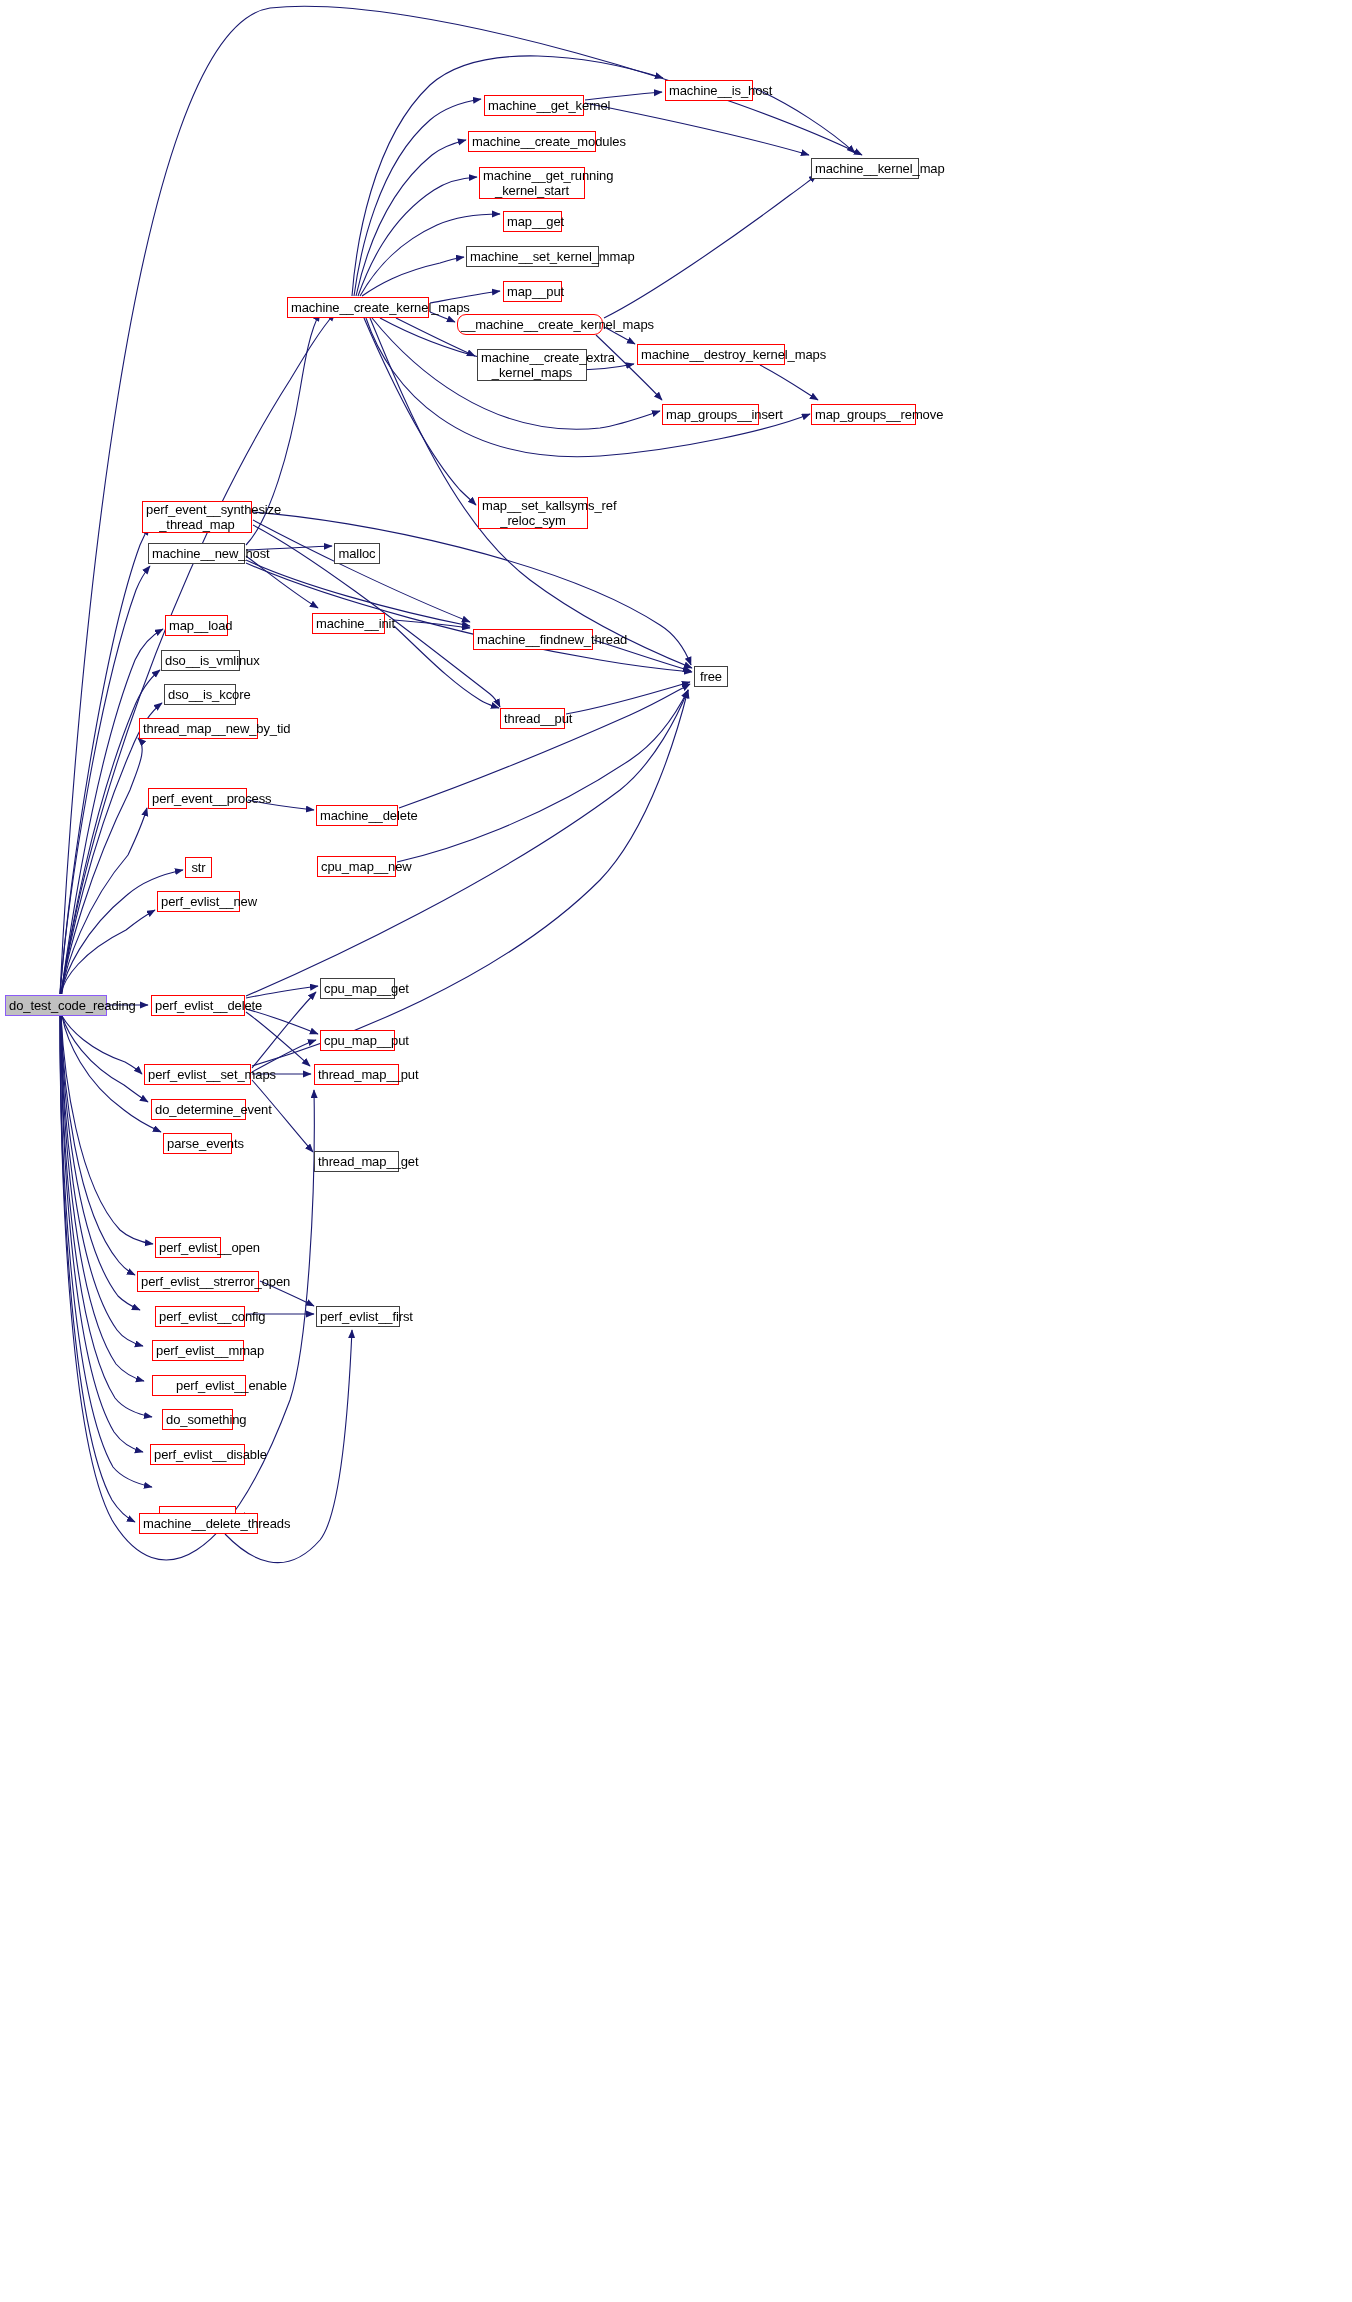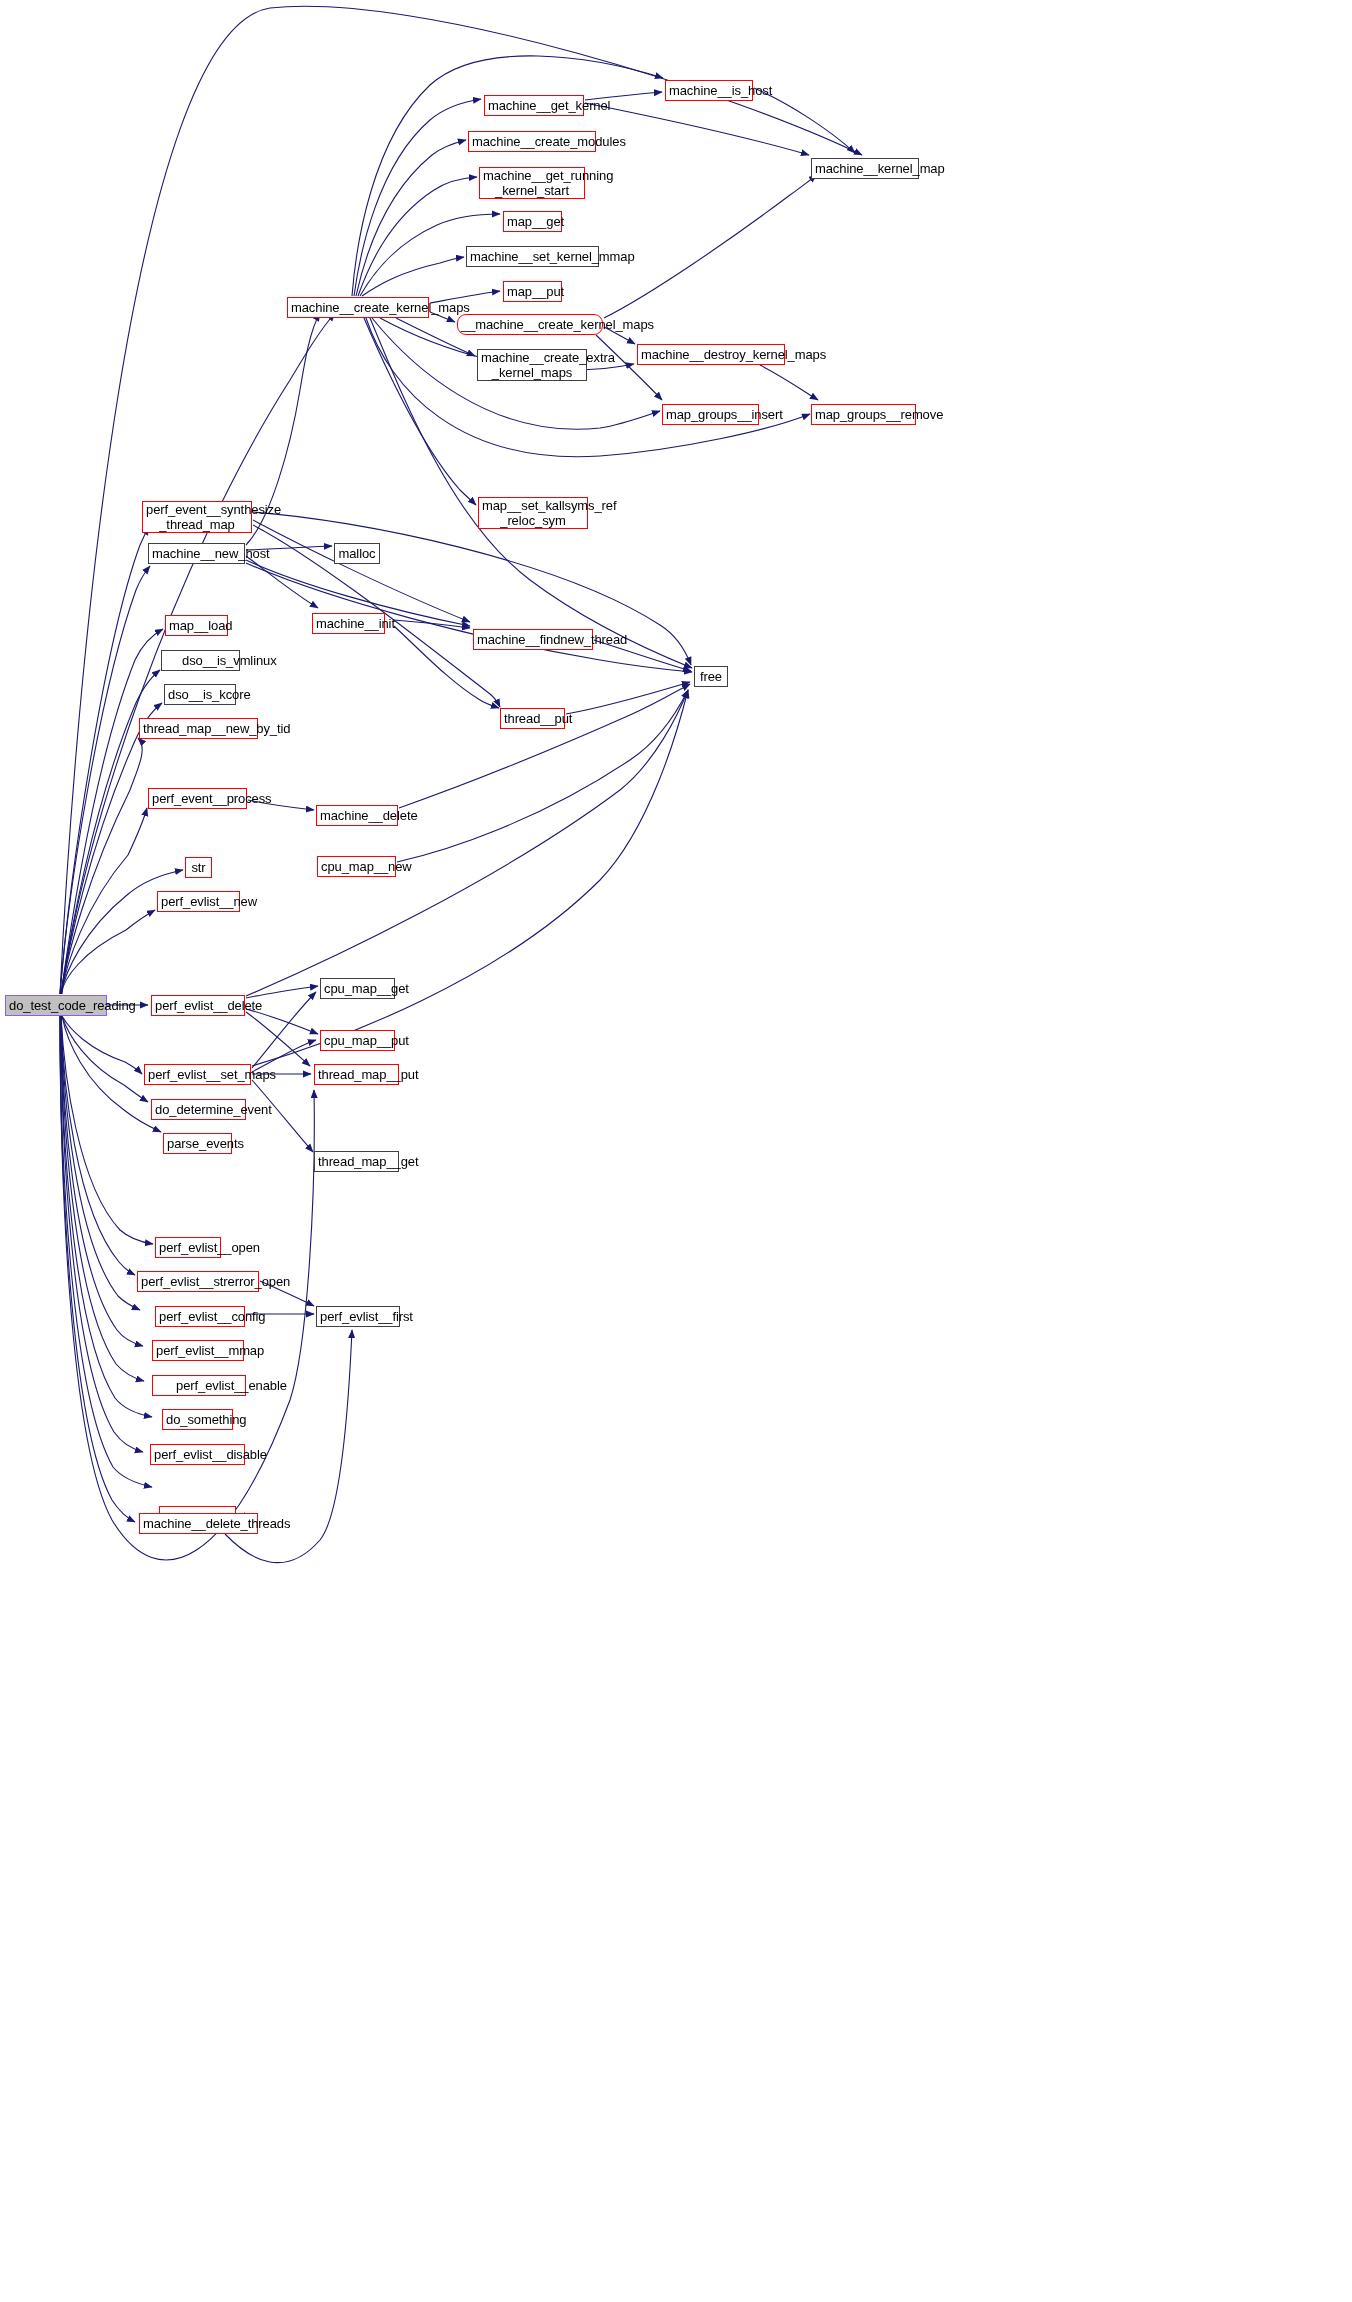--- a/index.html
+++ b/index.html
@@ -159,21 +159,21 @@
       <div class="node" style="left: 811px; top: 404px; width: 105px; height: 21px;"><span class="node-label">map_groups__remove</span></div>
       <div class="node" style="left: 478px; top: 497px; width: 110px; height: 32px;"><span class="node-label">map__set_kallsyms_ref
 _reloc_sym</span></div>
       <div class="node" style="left: 142px; top: 501px; width: 110px; height: 32px;"><span class="node-label">perf_event__synthesize
 _thread_map</span></div>
       <div class="node black" style="left: 148px; top: 543px; width: 97px; height: 21px;"><span class="node-label">machine__new_host</span></div>
       <div class="node black" style="left: 334px; top: 543px; width: 46px; height: 21px;"><span class="node-label">malloc</span></div>
       <div class="node" style="left: 165px; top: 615px; width: 63px; height: 21px;"><span class="node-label">map__load</span></div>
       <div class="node" style="left: 312px; top: 613px; width: 73px; height: 21px;"><span class="node-label">machine__init</span></div>
       <div class="node" style="left: 473px; top: 629px; width: 120px; height: 21px;"><span class="node-label">machine__findnew_thread</span></div>
-      <div class="node black" style="left: 161px; top: 650px; width: 79px; height: 21px; padding-left: 17px;"><span class="node-label">dso__is_vmlinux</span></div>
+      <div class="node black" style="left: 161px; top: 650px; width: 79px; height: 21px;"><span class="node-label">dso__is_vmlinux</span></div>
       <div class="node black" style="left: 694px; top: 666px; width: 34px; height: 21px;"><span class="node-label">free</span></div>
       <div class="node black" style="left: 164px; top: 684px; width: 72px; height: 21px;"><span class="node-label">dso__is_kcore</span></div>
       <div class="node" style="left: 500px; top: 708px; width: 65px; height: 21px;"><span class="node-label">thread__put</span></div>
       <div class="node" style="left: 139px; top: 718px; width: 119px; height: 21px;"><span class="node-label">thread_map__new_by_tid</span></div>
       <div class="node" style="left: 148px; top: 788px; width: 99px; height: 21px;"><span class="node-label">perf_event__process</span></div>
       <div class="node" style="left: 316px; top: 805px; width: 82px; height: 21px;"><span class="node-label">machine__delete</span></div>
       <div class="node" style="left: 185px; top: 857px; width: 27px; height: 21px;"><span class="node-label">str</span></div>
       <div class="node" style="left: 317px; top: 856px; width: 79px; height: 21px;"><span class="node-label">cpu_map__new</span></div>
       <div class="node" style="left: 157px; top: 891px; width: 83px; height: 21px;"><span class="node-label">perf_evlist__new</span></div>
       <div class="node black" style="left: 320px; top: 978px; width: 75px; height: 21px;"><span class="node-label">cpu_map__get</span></div>

